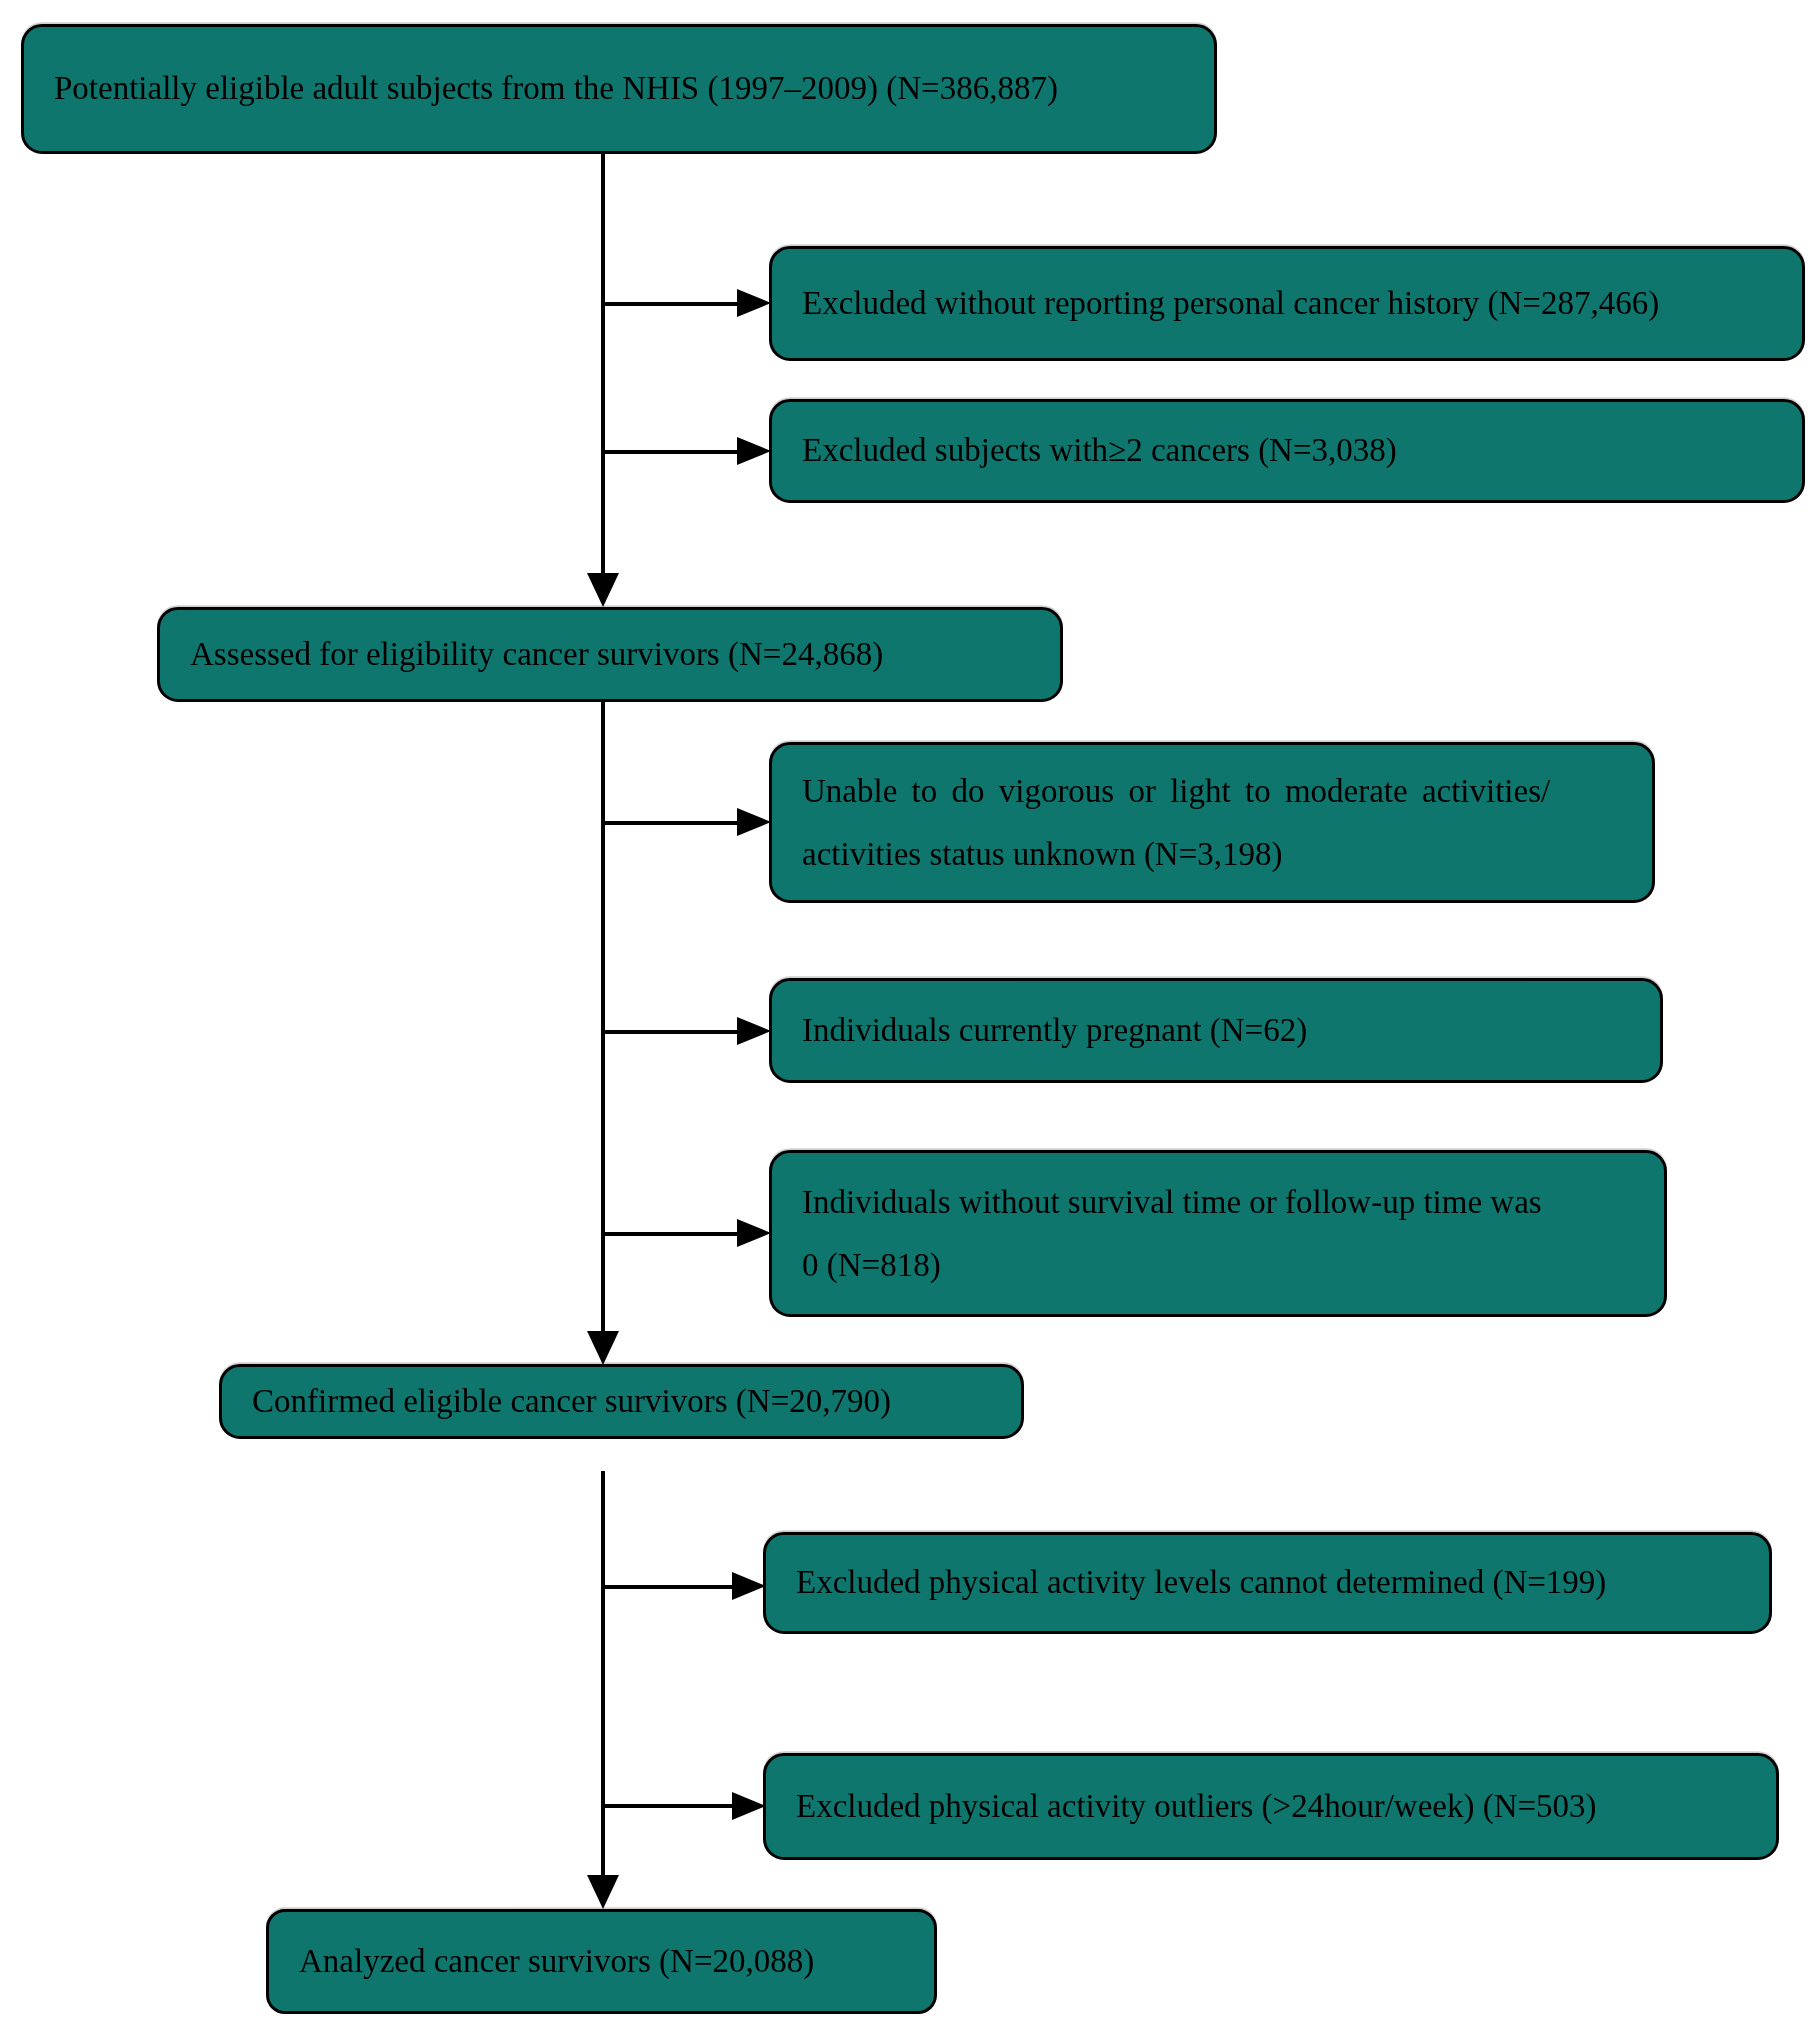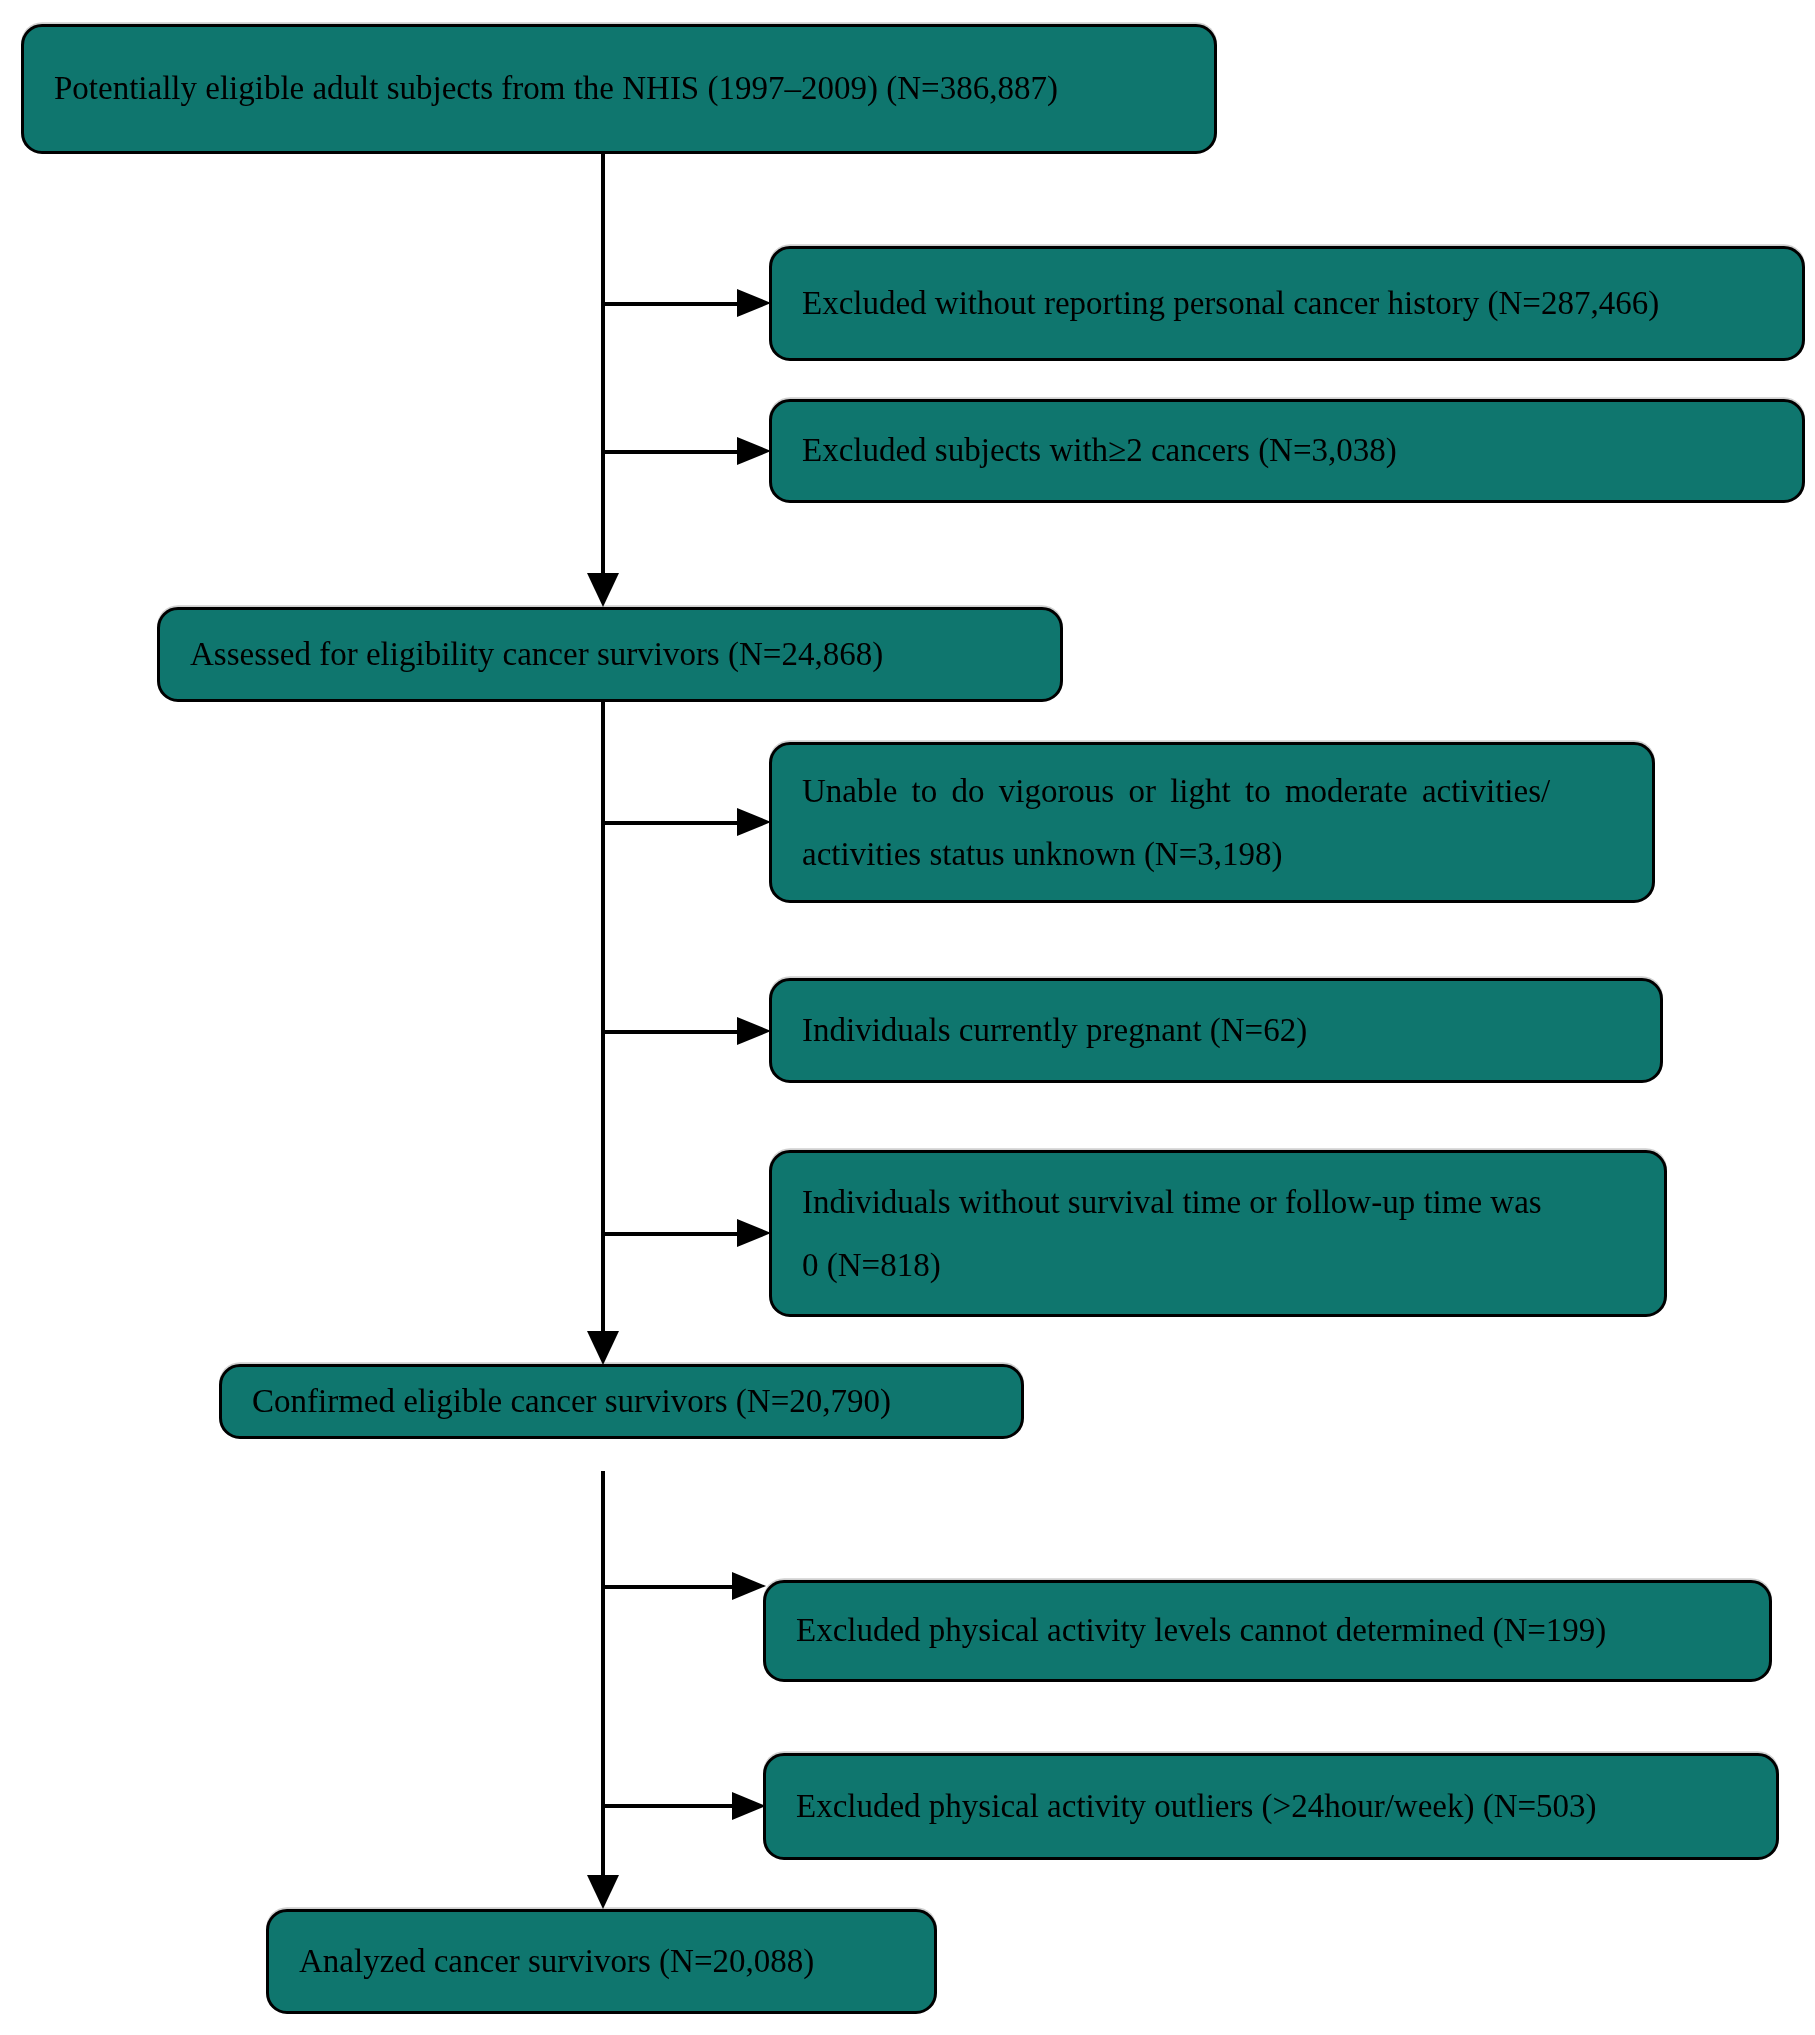--- a/index.html
+++ b/index.html
@@ -58,23 +58,23 @@
 
   
   #n-potentially-eligible { left: 21px;   top: 24px;   width: 1196px; height: 130px; }
   #n-excluded-no-history  { left: 769px; top: 246px;  width: 1036px; height: 115px; }
   #n-excluded-two-cancers { left: 769px; top: 399px;  width: 1036px; height: 104px; }
   #n-assessed             { left: 157px;  top: 607px; width: 906px; height: 95px; }
   #n-unable-activities    { left: 769px; top: 742px; width: 886px; height: 161px; }
   #n-pregnant             { left: 769px; top: 978px; width: 894px; height: 105px; }
   #n-no-survival-time     { left: 769px; top: 1150px; width: 898px; height: 167px; }
   #n-confirmed            { left: 219px;  top: 1364px; width: 805px; height: 75px; }
-  #n-pa-undetermined      { left: 763px; top: 1580px; width: 1009px; height: 102px; }
+  #n-pa-undetermined      { left: 763px; top: 1532px; width: 1009px; height: 102px; }
   #n-pa-outliers          { left: 763px; top: 1753px; width: 1016px; height: 107px; }
-  #n-analyzed             { left: 266px;  top: 1909px; width: 671px; height: 105px; }
+  #n-analyzed             { left: 266px;  top: 1909px; width: 671px; height: 105px; border-radius: 19px; }
 
   
   #vline-a  { left: 601px; top: 154px;  width: 3.6px;   height: 423px; }
   #ahead-a  { left: 587px;  top: 573px; }
   #hline-a1 { left: 602px; top: 302px;  width: 137px; height: 3.6px; }
   #rhead-a1 { left: 737px; top: 289px; }
   #hline-a2 { left: 602px; top: 450px;  width: 137px; height: 3.6px; }
   #rhead-a2 { left: 737px; top: 437px; }
 
   #vline-b  { left: 601px; top: 701px; width: 3.6px;   height: 631px; }

